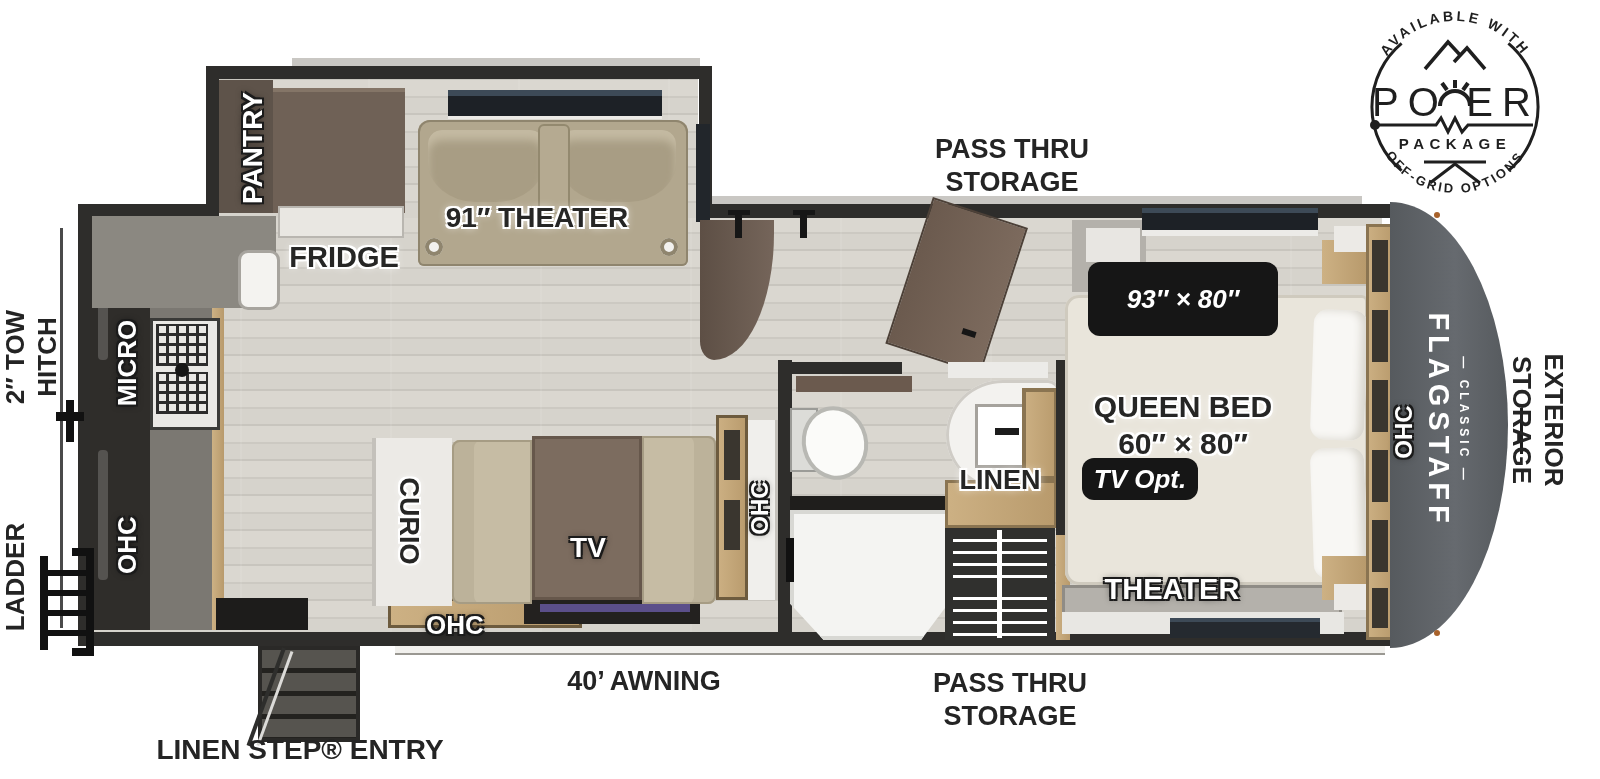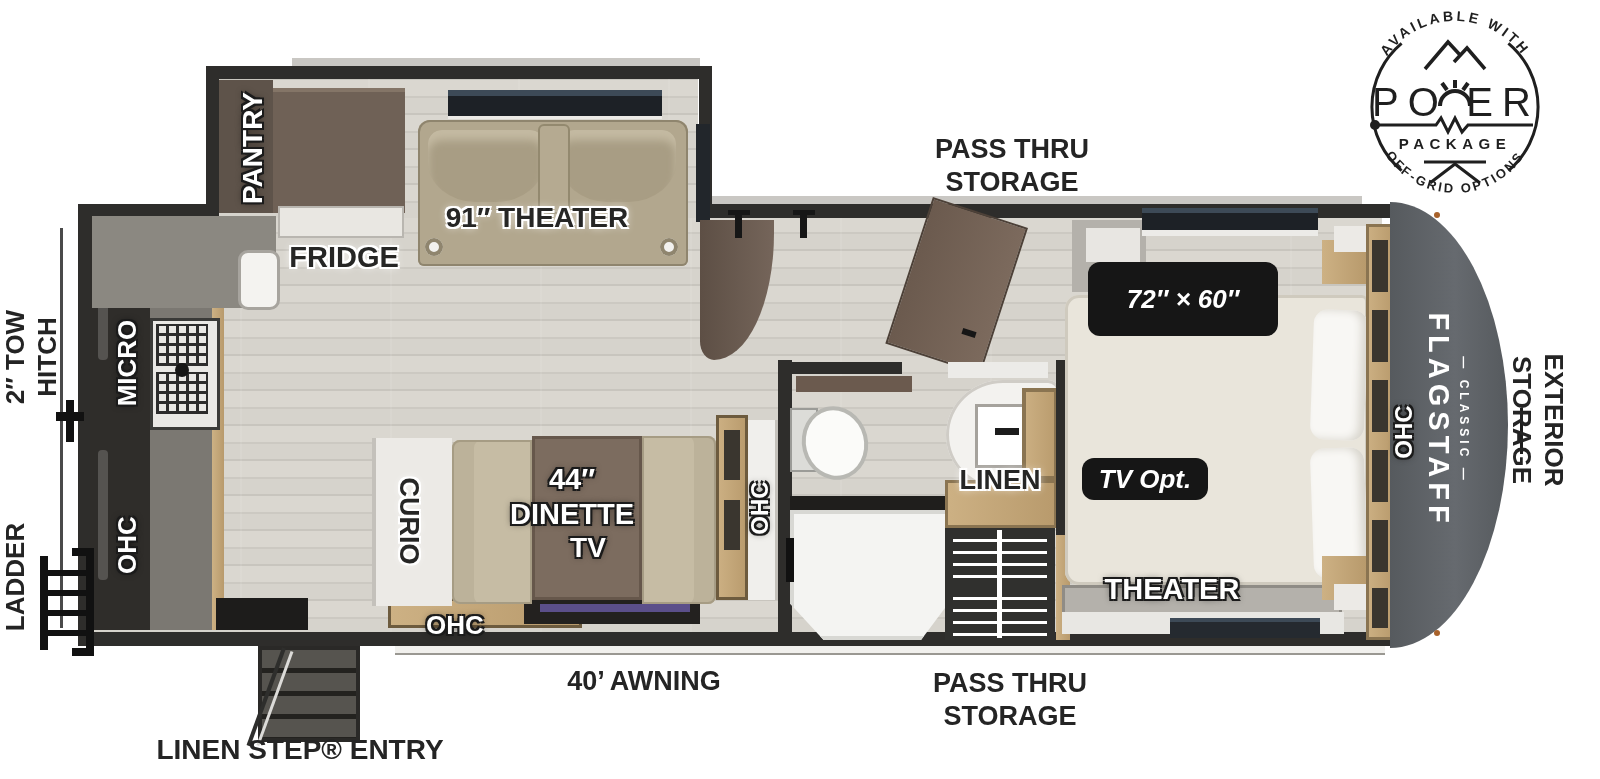--- a/index.html
+++ b/index.html
@@ -207,32 +207,32 @@
   </div>
 
   <div class="lbl wlbl vccw" style="left:253px;top:148px;font-size:28px;">PANTRY</div>
   <div class="lbl dlbl ctr" style="left:344px;top:258px;font-size:29px;">FRIDGE</div>
   <div class="lbl dlbl ctr" style="left:537px;top:218px;font-size:28px;">
     <span style="display:block">91″ THEATER</span>
   </div>
   <div class="lbl wlbl vccw" style="left:128px;top:363px;font-size:26px;">MICRO</div>
   <div class="lbl wlbl vccw" style="left:128px;top:545px;font-size:26px;">OHC</div>
   <div class="lbl dlbl vcw" style="left:409px;top:521px;font-size:27px;">CURIO</div>
-  <div class="lbl wlbl ctr" style="left:572px;top:497px;font-size:29px;">
-    <span style="display:block">44″</span>
-    <span style="display:block">DINETTE</span>
-  </div>
   <div class="lbl wlbl ctr" style="left:588px;top:548px;font-size:28px;">TV</div>
   <div class="lbl wlbl ctr" style="left:455px;top:626px;font-size:26px;">OHC</div>
   <div class="lbl wlbl vccw" style="left:760px;top:508px;font-size:24px;">OHC</div>
   <div class="lbl dlbl ctr" style="left:1000px;top:480px;font-size:27px;">LINEN</div>
+  <div class="lbl dlbl ctr" style="left:1183px;top:426px;font-size:30px;">
+    <span style="display:block">QUEEN BED</span>
+    <span style="display:block">60″ × 80″</span>
+  </div>
   <div class="badge" style="left:1088px;top:262px;width:190px;height:74px;font-size:26px;">
-    <span>72″ × 60″</span>
-  </div>
-  <div class="badge" style="left:1082px;top:458px;width:126px;height:42px;font-size:26px;">
+    <span>93″ × 80″</span>
+  </div>
+  <div class="badge" style="left:1082px;top:458px;width:116px;height:42px;font-size:26px;">
     <span>TV Opt.</span>
   </div>
   <div class="lbl wlbl ctr" style="left:1172px;top:590px;font-size:29px;">THEATER</div>
   <div class="lbl wlbl vccw" style="left:1404px;top:432px;font-size:24px;">OHC</div>
   <div class="lbl vcw" style="left:1438px;top:420px;font-size:29px;letter-spacing:5px;color:#fff;">FLAGSTAFF</div>
   <div class="lbl vcw" style="left:1464px;top:420px;font-size:12px;letter-spacing:4px;color:#fff;">— CLASSIC —</div>
 
 </div>
 
 </body></html>

